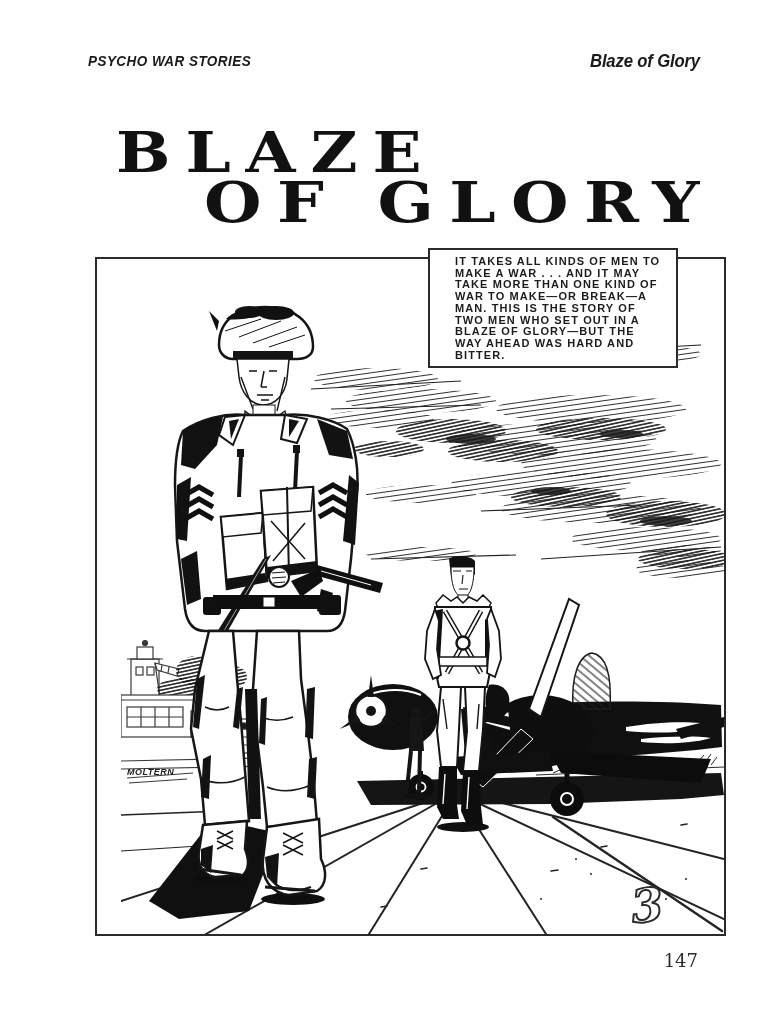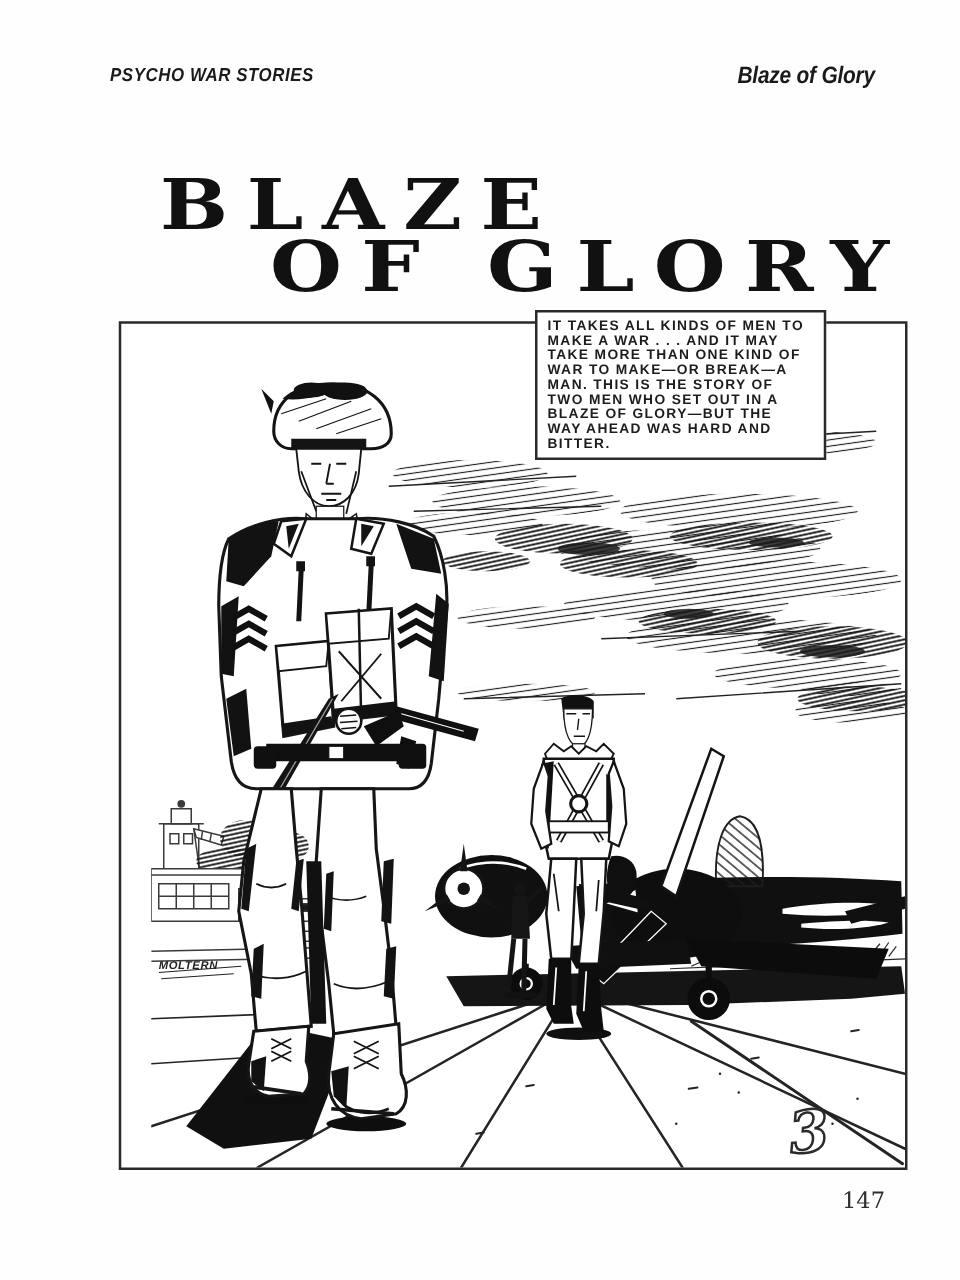--- a/index.html
+++ b/index.html
@@ -15,42 +15,42 @@
     position:absolute;left:88px;top:0;
     font-weight:bold;font-size:15px;letter-spacing:0.5px;
     transform:scaleX(.9);transform-origin:left center;
   }
   .rh-right{
     position:absolute;right:68px;top:-2px;
     font-weight:bold;font-size:19px;letter-spacing:-0.2px;
     transform:scaleX(.88);transform-origin:right center;
   }
   .story-title{
-    position:absolute;top:124px;left:0;margin:12px;
+    position:absolute;top:124px;left:0;margin:0;
     font-family:"DejaVu Serif",serif;font-weight:bold;
     font-size:56px;line-height:56px;letter-spacing:13px;color:#111;
   }
   .story-title .t1{display:block;margin-left:116px;transform:scaleX(1.15);transform-origin:left center;}
   .story-title .t2{display:block;margin-left:204px;margin-top:-6px;transform:scaleX(1.18);transform-origin:left center;}
   .panel{
     position:absolute;left:95px;top:257px;width:603px;height:675px;
     border:2px solid #2a2a2a;background:#fff;box-sizing:content-box;padding-left:24px;
   }
   .panel svg{display:block;}
   .caption-box{
     position:absolute;left:428px;top:248px;width:214px;
     background:#fff;border:2px solid #2a2a2a;
-    padding:6px 7px 5px 8px;z-index:5;
+    padding:6px 7px 5px 25px;z-index:5;
   }
   .caption-box p{
     margin:0;font-weight:bold;font-size:11px;line-height:11.7px;
     letter-spacing:1.1px;white-space:pre-line;color:#1c1c1c;
   }
   .page-number{
-    position:absolute;top:950px;right:60px;
+    position:absolute;top:950px;right:70px;
     font-family:"DejaVu Serif",serif;font-size:18px;color:#2e2e2e;
   }
 </style>
 </head>
 <body>
 
 <div>
 
   <div class="running-header">
     <span class="rh-left">PSYCHO WAR STORIES</span>

